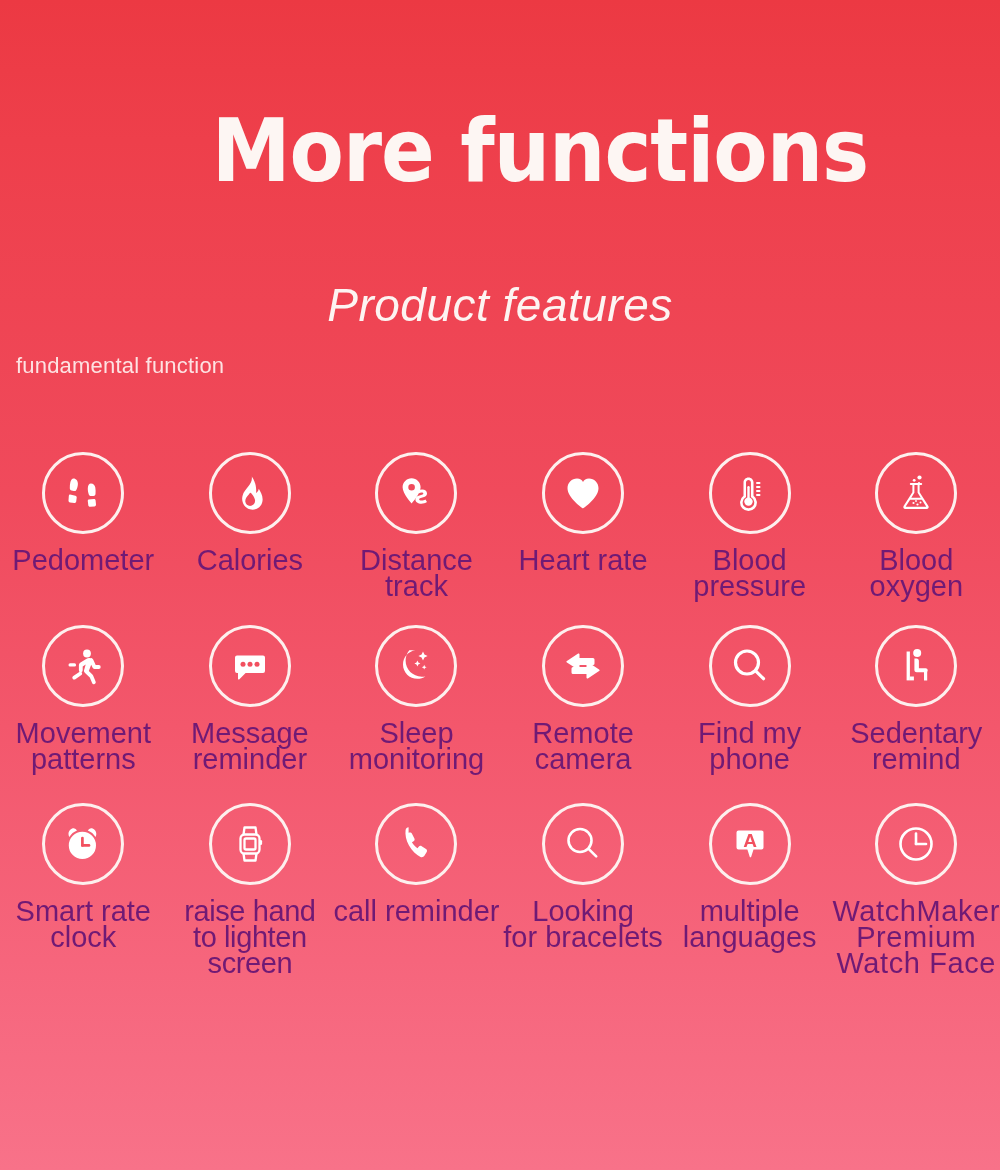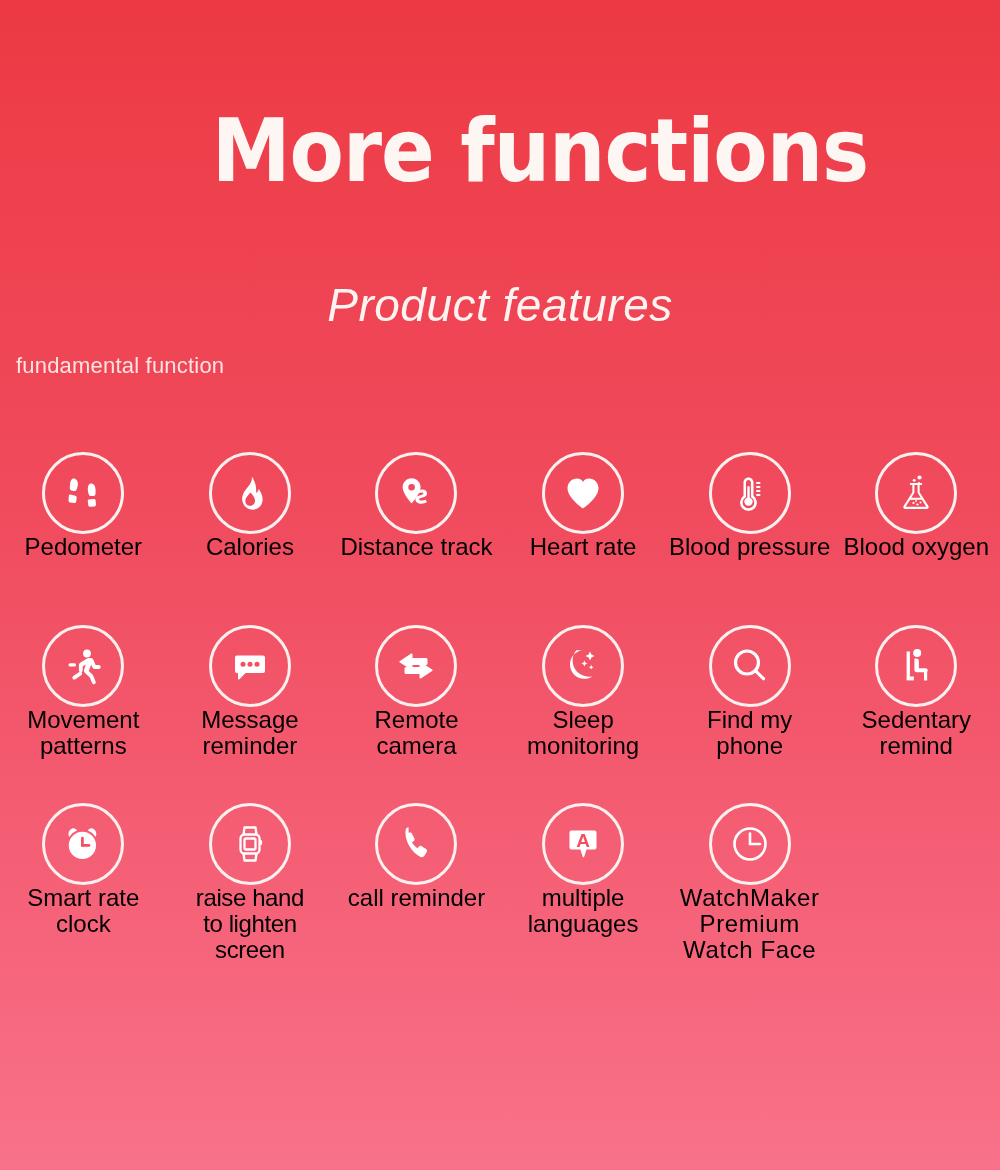--- a/index.html
+++ b/index.html
@@ -102,26 +102,26 @@
     border-radius: 50%;
     border: 3px solid #fdf0ee;
     display: flex;
     align-items: center;
     justify-content: center;
     position: relative;
   }
   .icon-circle svg { display: block; }
 
   .cell-label {
-    margin-top: 0;
+    margin-top: 13px;
     text-align: center;
-    font-size: 24px;
+    font-size: 29px;
     line-height: 26px;
     font-weight: 400;
-    color: #000000;
+    color: #701a75;
     white-space: pre-line;
   }
   .cell-label.tight { letter-spacing: -0.4px; }
   .cell-label.spaced { letter-spacing: 0.6px; }
   .cell-label.nowrap { white-space: nowrap; }
 </style>
 </head>
 <body>
 
 <div class="page">
@@ -247,42 +247,42 @@
           </svg>
         </div>
         <div class="cell-label">Message
 reminder</div>
       </div>
 
       <div class="cell">
         <div class="icon-circle">
           <svg width="46" height="46" viewBox="0 0 46 46" aria-hidden="true">
             <g fill="#fff">
-              <path d="M19.5 11.5v3.6H33a1.5 1.5 0 0 1 1.5 1.5v3.9a1.5 1.5 0 0 1-1.5 1.5H19.5v3.6c0 .9-1 1.3-1.7.8L6.9 19.6a1 1 0 0 1 0-1.7l10.9-7.2c.7-.5 1.7 0 1.7.8z"></path>
-              <path d="M26.5 20.4v3.6H13a1.5 1.5 0 0 0-1.5 1.5v3.9a1.5 1.5 0 0 0 1.5 1.5h13.5v3.6c0 .9 1 1.3 1.7.8l10.9-7.2a1 1 0 0 0 0-1.7l-10.9-7.2c-.7-.5-1.7-.1-1.7.8z"></path>
-            </g>
-          </svg>
-        </div>
-        <div class="cell-label">Remote
-camera</div>
-      </div>
-
-      <div class="cell">
-        <div class="icon-circle">
-          <svg width="46" height="46" viewBox="0 0 46 46" aria-hidden="true">
-            <g fill="#fff">
               <path d="M22.3 7.2c-7 1-12.3 7-12.3 14.2 0 8 6.4 14.4 14.4 14.4 3 0 5.7-.9 8-2.4-1.2.2-2.4.3-3.7.3-8.9 0-16.1-7.2-16.1-16.1 0-3.9 1.4-7.5 3.7-10.4z"></path>
               <path d="M30 8.4l1.4 3.2 3.2 1.4-3.2 1.4L30 17.6l-1.4-3.2-3.2-1.4 3.2-1.4L30 8.4z"></path>
               <path d="M24.4 17.5l.9 2.1 2.1.9-2.1.9-.9 2.1-.9-2.1-2.1-.9 2.1-.9.9-2.1z"></path>
               <path d="M31.2 21.8l.7 1.7 1.7.7-1.7.7-.7 1.7-.7-1.7-1.7-.7 1.7-.7.7-1.7z"></path>
             </g>
           </svg>
         </div>
         <div class="cell-label">Sleep
 monitoring</div>
+      </div>
+
+      <div class="cell">
+        <div class="icon-circle">
+          <svg width="46" height="46" viewBox="0 0 46 46" aria-hidden="true">
+            <g fill="#fff">
+              <path d="M19.5 11.5v3.6H33a1.5 1.5 0 0 1 1.5 1.5v3.9a1.5 1.5 0 0 1-1.5 1.5H19.5v3.6c0 .9-1 1.3-1.7.8L6.9 19.6a1 1 0 0 1 0-1.7l10.9-7.2c.7-.5 1.7 0 1.7.8z"></path>
+              <path d="M26.5 20.4v3.6H13a1.5 1.5 0 0 0-1.5 1.5v3.9a1.5 1.5 0 0 0 1.5 1.5h13.5v3.6c0 .9 1 1.3 1.7.8l10.9-7.2a1 1 0 0 0 0-1.7l-10.9-7.2c-.7-.5-1.7-.1-1.7.8z"></path>
+            </g>
+          </svg>
+        </div>
+        <div class="cell-label">Remote
+camera</div>
       </div>
 
       <div class="cell">
         <div class="icon-circle">
           <svg width="46" height="46" viewBox="0 0 46 46" aria-hidden="true">
             <g fill="none" stroke="#fff" stroke-width="3.2" stroke-linecap="round">
               <circle cx="20" cy="19.5" r="11.5"></circle>
               <line x1="28.6" y1="27.8" x2="36.5" y2="35.7"></line>
             </g>
           </svg>
@@ -349,20 +349,32 @@
 
       <div class="cell">
         <div class="icon-circle">
           <svg width="44" height="44" viewBox="0 0 44 44" aria-hidden="true">
             <path fill="#fff" d="M14.6 5.3c-1.5 0-2.8 1.2-3 2.7-.6 4.6.4 10.2 3.4 15.6 3 5.4 7.3 9.3 11.5 11.3 1.4.7 3.1.2 3.9-1.1l2.3-3.9c.6-1 .3-2.4-.7-3l-4.3-2.7c-1-.6-2.3-.4-3 .5l-1.2 1.5c-2.2-1.4-4.2-3.4-5.6-5.9l1.7-1c1-.6 1.3-1.9.8-2.9l-2.3-4.5c-.5-1-1.6-1.5-2.7-1.3l-.8.1V5.3z"></path>
           </svg>
         </div>
         <div class="cell-label nowrap">call reminder</div>
       </div>
 
+      <div class="cell">
+        <div class="icon-circle">
+          <svg width="46" height="46" viewBox="0 0 46 46" aria-hidden="true">
+            <g fill="none" stroke="#fff" stroke-width="2.6" stroke-linecap="round">
+              <circle cx="20" cy="19.5" r="11.5"></circle>
+              <line x1="28.6" y1="27.8" x2="36.2" y2="35.4"></line>
+            </g>
+          </svg>
+        </div>
+        <div class="cell-label">Looking
+for bracelets</div>
+      </div>
 
       <div class="cell">
         <div class="icon-circle">
           <svg width="44" height="44" viewBox="0 0 44 44" aria-hidden="true">
             <path fill="#fff" d="M10.5 8.5h23a2 2 0 0 1 2 2v15a2 2 0 0 1-2 2h-8l-2.3 7.3a.8.8 0 0 1-1.5 0L19.4 27.5h-8.9a2 2 0 0 1-2-2v-15a2 2 0 0 1 2-2z"></path>
             <text x="22" y="25" font-family="'Liberation Sans', sans-serif" font-size="19" font-weight="700" fill="#f2505f" text-anchor="middle">A</text>
           </svg>
         </div>
         <div class="cell-label">multiple
 languages</div>

